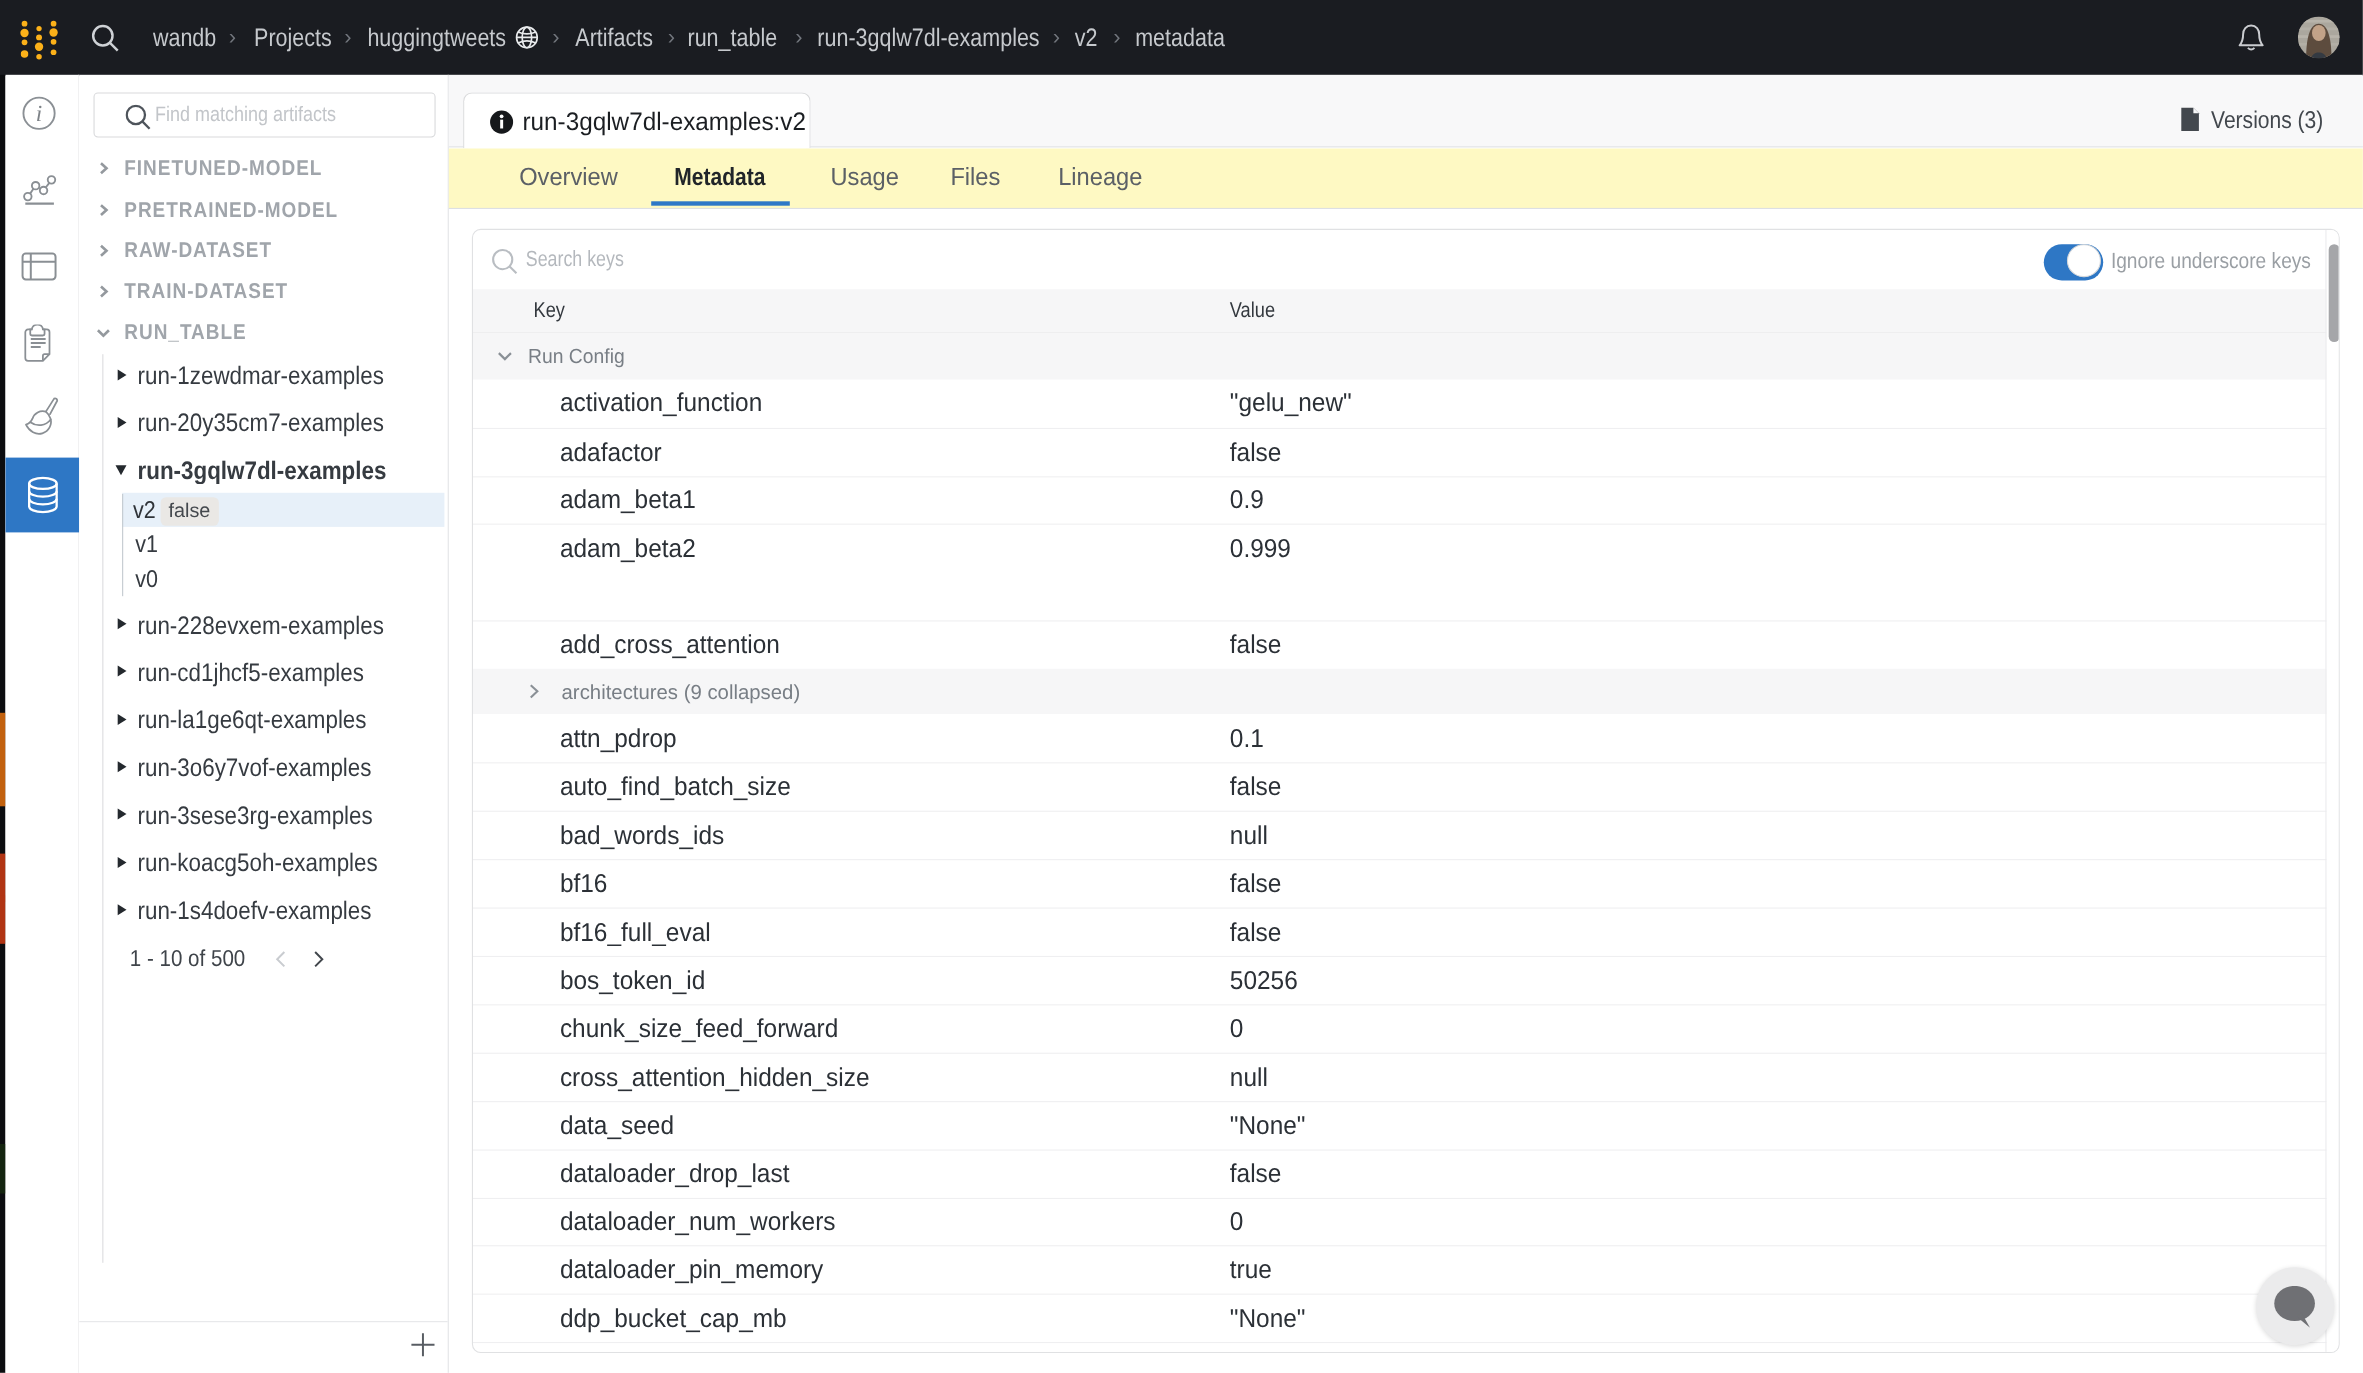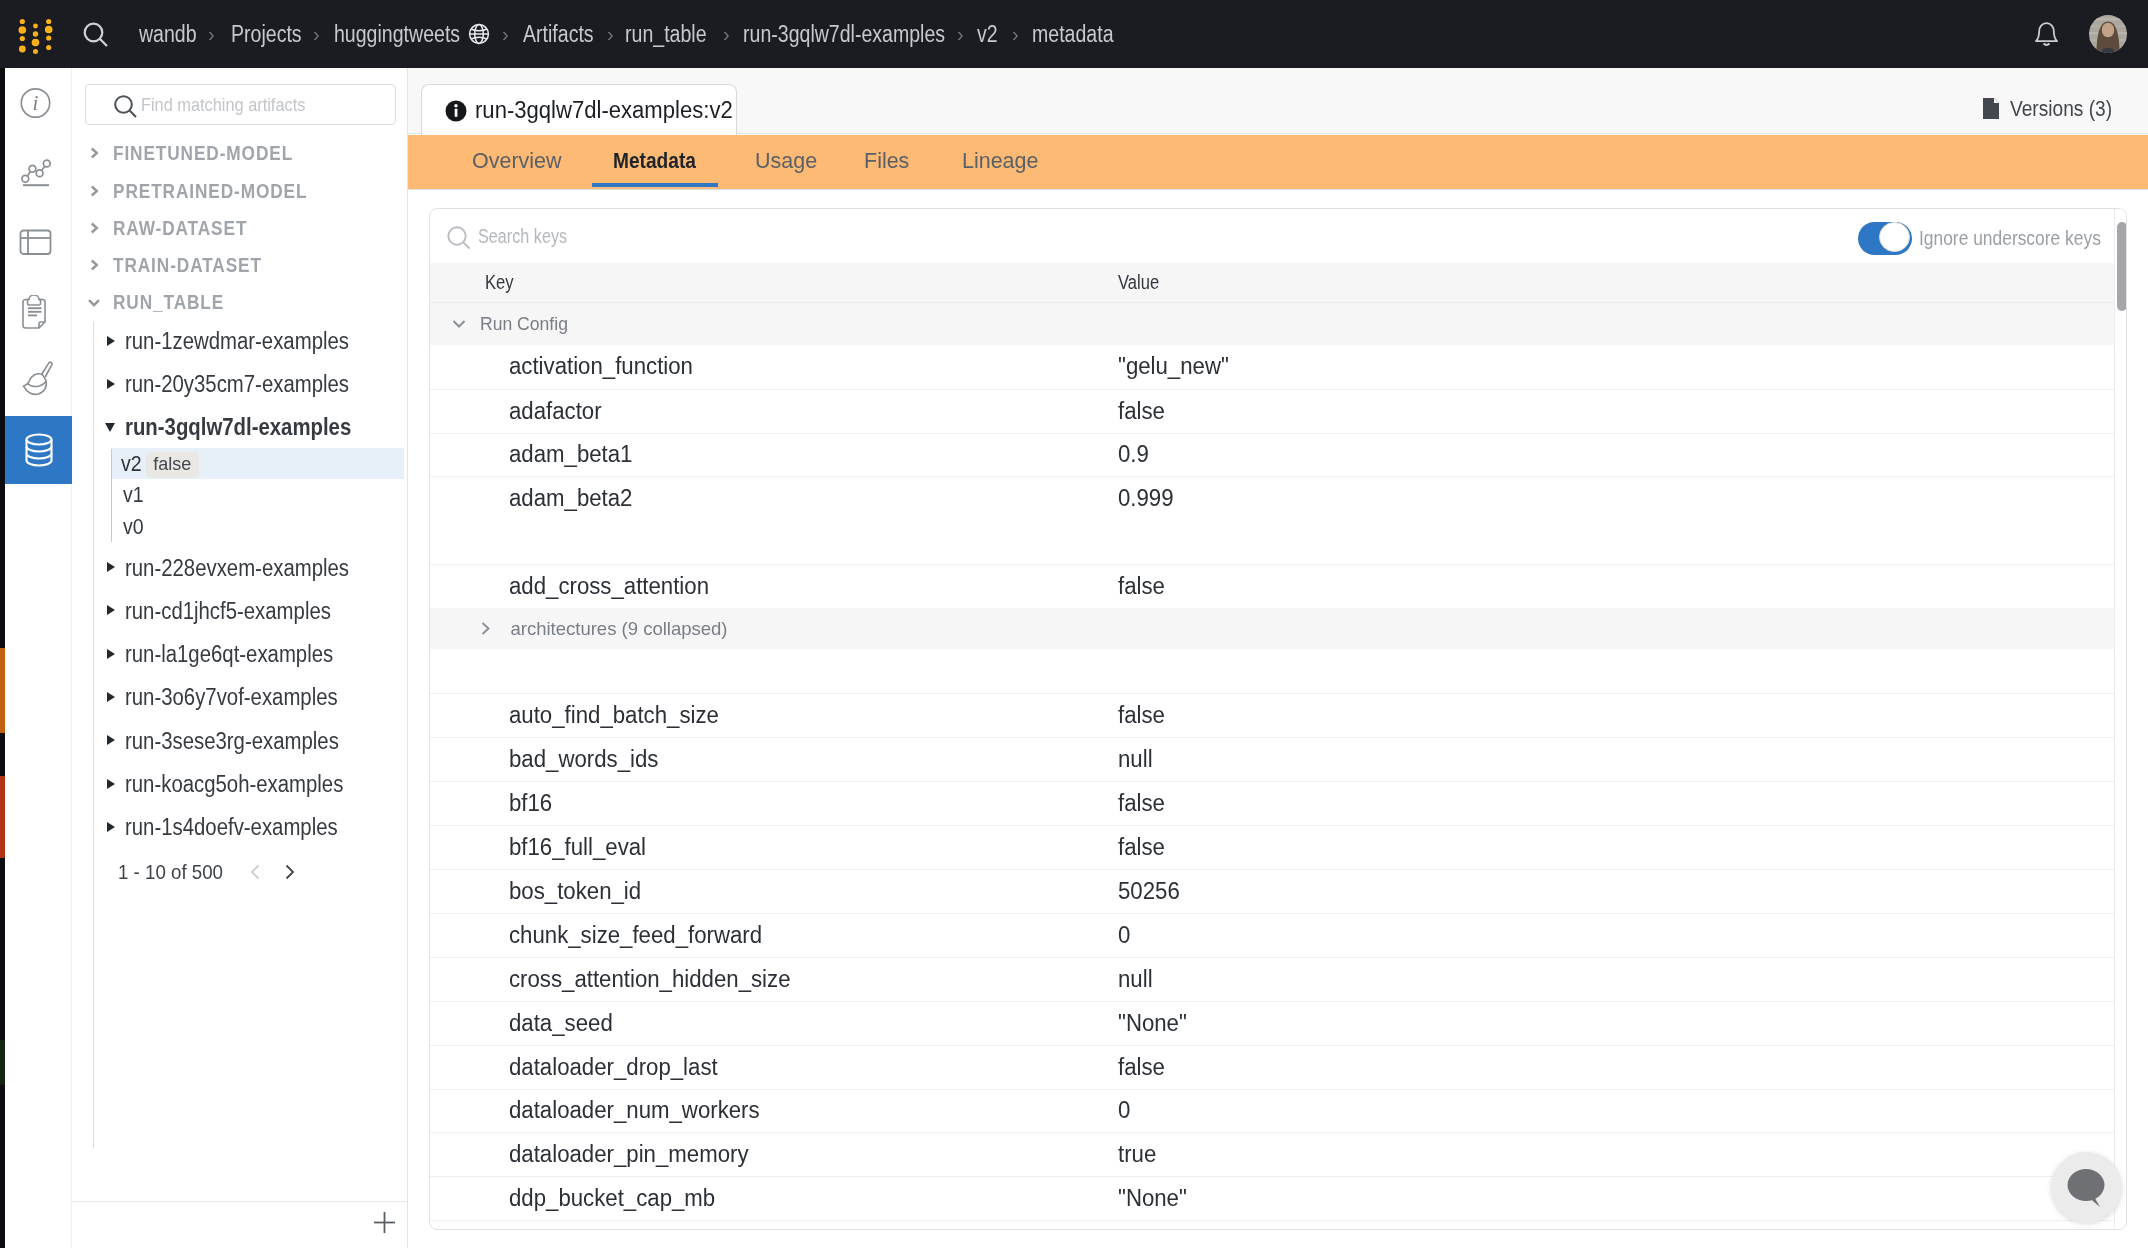--- a/index.html
+++ b/index.html
@@ -21,21 +21,21 @@
   .grp { position:absolute; left:40.5px; height:24px; line-height:24px; font-size:19.5px; font-weight:bold; letter-spacing:1px; color:#a0a5ab; white-space:nowrap; transform:scaleX(.885); transform-origin:0 50%; }
   .runit { position:absolute; left:53px; height:24px; line-height:24px; font-size:23px; color:#363b41; white-space:nowrap; transform:scaleX(.885); transform-origin:0 50%; }
   .tri { position:absolute; left:35px; width:0; height:0; }
   .trir { border-left:8.5px solid #24292e; border-top:5.2px solid transparent; border-bottom:5.2px solid transparent; }
   .trid { border-top:9px solid #24292e; border-left:5.5px solid transparent; border-right:5.5px solid transparent; }
   .chev { position:absolute; }
   
   #hstrip { position:absolute; left:408px; top:68px; width:1740px; height:66px; background:#f8f8f9; border-bottom:1px solid #e2e3e5; }
   #tab { position:absolute; left:421px; top:84px; width:316px; height:51px; background:#fff;
     border:1px solid #d9dadc; border-bottom:none; border-radius:8px 8px 0 0; }
-  #tabs { position:absolute; left:408px; top:135px; width:1740px; height:55px; background:#fdba74; border-bottom:1px solid #dde0e3; }
+  #tabs { position:absolute; left:408px; top:135px; width:1740px; height:55px; background:#fef9c3; border-bottom:1px solid #dde0e3; }
   .tabl { position:absolute; white-space:nowrap; top:0; height:51px; line-height:51px; font-size:22.5px; color:#5b6066;
     transform:scaleX(.955); transform-origin:0 50%; }
   #panel { position:absolute; left:429px; top:208px; width:1698px; height:1022px; background:#fff;
     border:1px solid #e0e1e3; border-radius:8px; overflow:hidden; }
   .hrow { position:absolute; left:0; width:1696px; background:#f6f6f7; }
   .drow { position:absolute; left:0; width:1696px; border-top:1px solid #efeff1; }
   .key { position:absolute; left:78.5px; top:0; bottom:0; display:flex; align-items:center; font-size:23.5px; color:#2b3036; white-space:nowrap; transform:scaleX(.945); transform-origin:0 50%; }
   .val { position:absolute; left:688px; top:0; bottom:0; display:flex; align-items:center; font-size:23.5px; color:#2b3036; white-space:nowrap; transform:scaleX(.945); transform-origin:0 50%; }
 </style>
 </head>
@@ -299,20 +299,24 @@
   <div class="drow" style="top:355.0px;height:43.8px;">
       <div class="key">add_cross_attention</div>
       <div class="val">false</div>
     </div>
   <div class="hrow" style="top:398.8px;height:41.7px">
     <svg class="abs" style="left:48px;top:13px" width="15" height="15" viewBox="0 0 15 15">
         <path d="M4.5 2 L10.5 7.5 L4.5 13" fill="none" stroke="#8a9096" stroke-width="1.9"></path>
       </svg>
     <div class="abs" style="left:80.5px;top:8.5px;height:25px;line-height:25px;font-size:18.5px;color:#787e85">architectures (9 collapsed)</div>
   </div>
+  <div class="drow" style="top:440.5px;height:43.9px;border-top:none">
+      <div class="key">attn_pdrop</div>
+      <div class="val">0.1</div>
+    </div>
   <div class="drow" style="top:484.4px;height:43.9px;">
       <div class="key">auto_find_batch_size</div>
       <div class="val">false</div>
     </div>
   <div class="drow" style="top:528.3px;height:43.9px;">
       <div class="key">bad_words_ids</div>
       <div class="val">null</div>
     </div>
   <div class="drow" style="top:572.2px;height:43.9px;">
       <div class="key">bf16</div>

